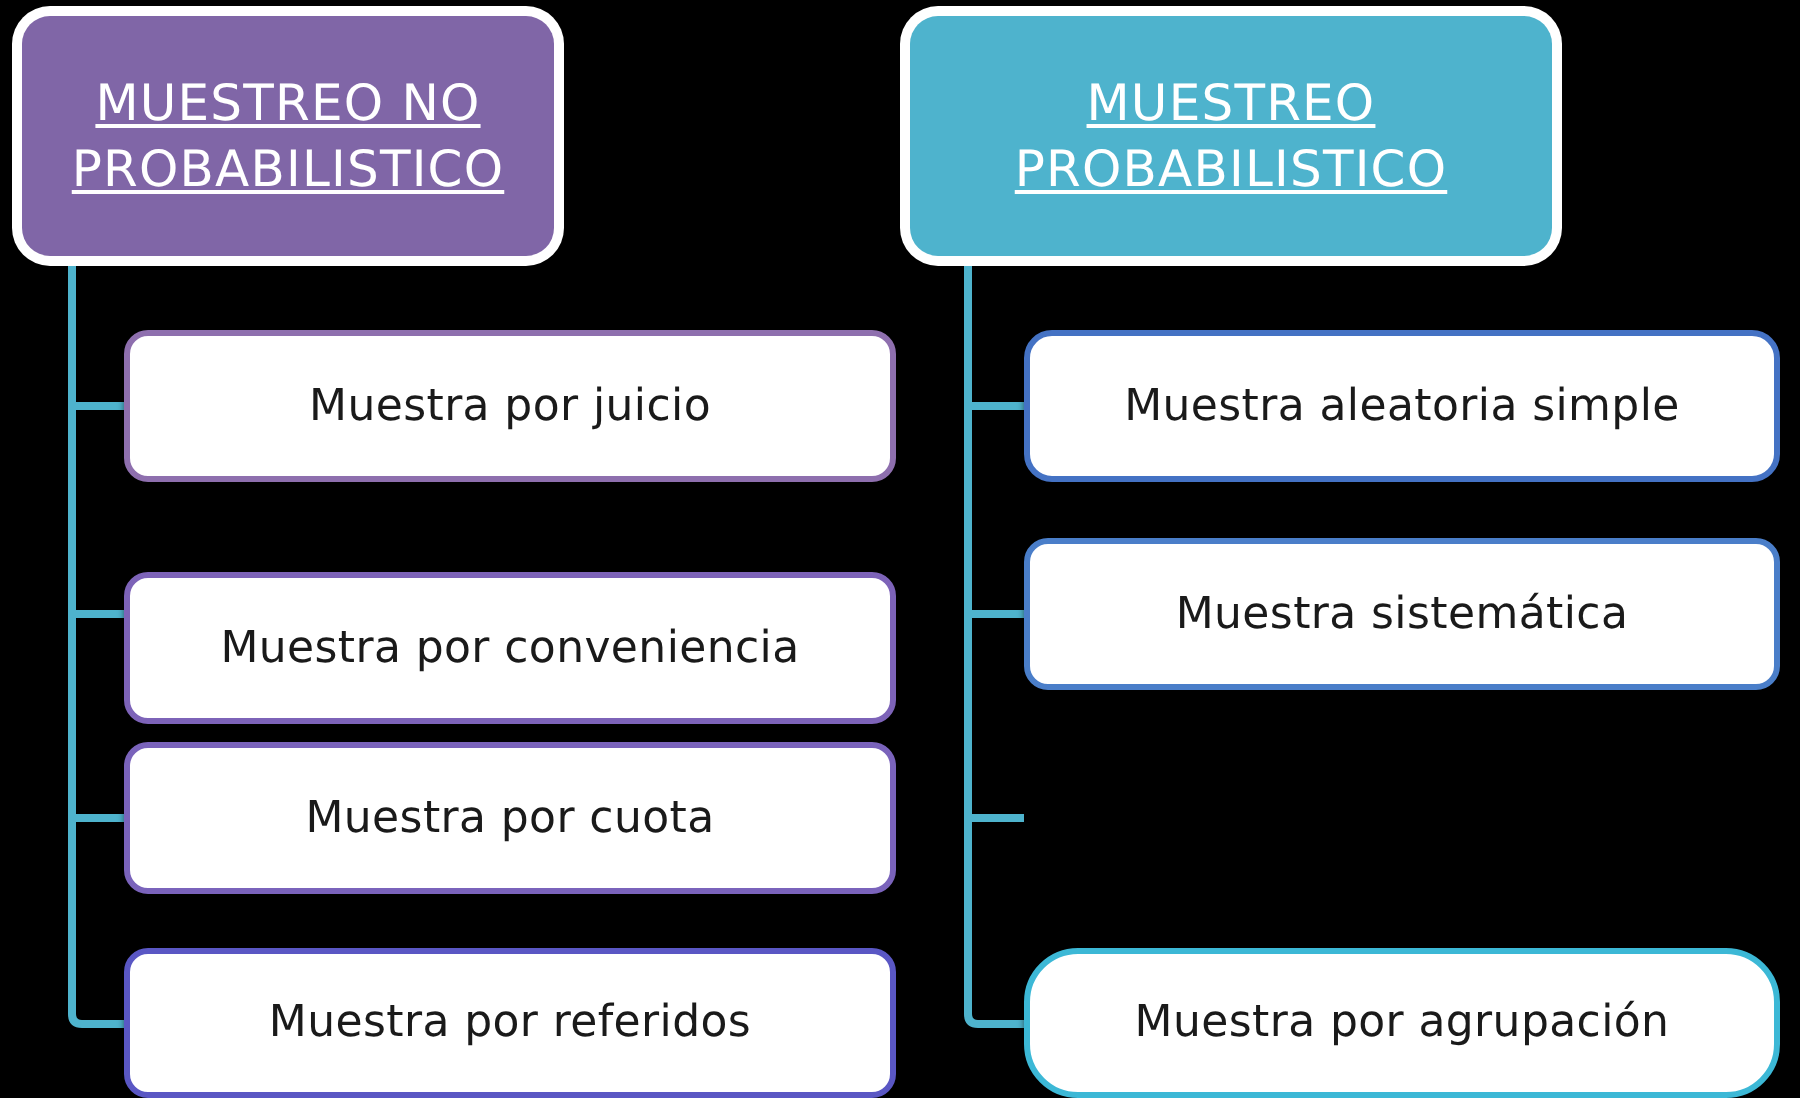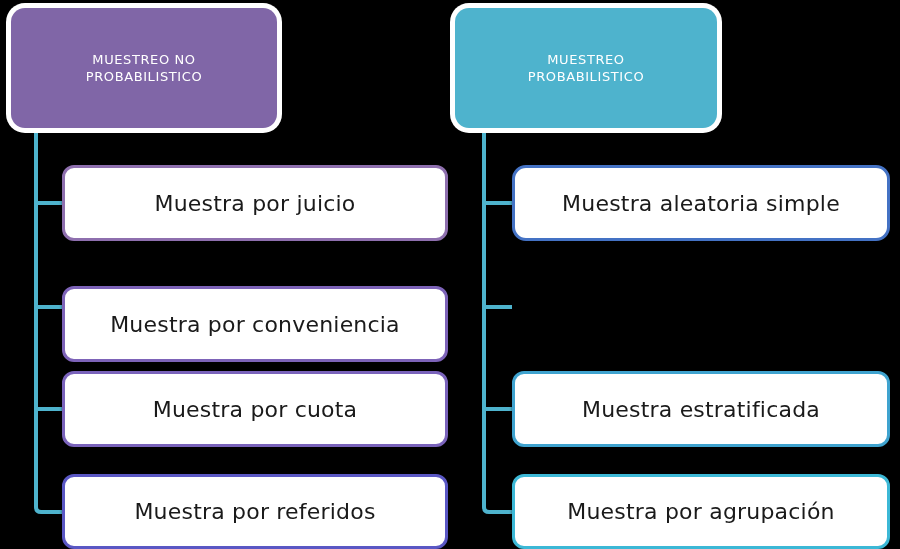--- a/index.html
+++ b/index.html
@@ -33,43 +33,44 @@
   
   .header-box {
     position: absolute;
     box-sizing: border-box;
     border-radius: 14px;
     display: flex;
     align-items: center;
     justify-content: center;
     text-align: center;
     color: #ffffff;
-    font-size: 13px;
+    font-size: 25px;
     line-height: 1.32;
     letter-spacing: 0.6px;
     font-weight: 400;
     padding: 4px 14px;
     box-shadow: 0 0 0 5px #ffffff;
+    text-decoration: underline;
   }
   .header-box .htext {
     display: block;
     white-space: pre-line;
   }
 
   #header-left {
     left: 11px;
     top: 8px;
     width: 266px;
     height: 120px;
     background: #8066a7;
   }
   #header-right {
     left: 455px;
     top: 8px;
-    width: 262px;
+    width: 321px;
     height: 120px;
     background: #4eb3cd;
   }
 
   
   .leaf-box {
     position: absolute;
     box-sizing: border-box;
     background: #ffffff;
     border-radius: 12px;
@@ -137,20 +138,20 @@
   <div class="leaf-box col-left row-3" style="border-color: rgb(90, 87, 196);">
     <span class="leaf-label">Muestra por referidos</span>
   </div>
   <div class="leaf-box col-left row-2" style="border-color: rgb(122, 99, 187);">
     <span class="leaf-label">Muestra por cuota</span>
   </div>
 
   <div class="leaf-box col-right row-0" style="border-color: rgb(68, 114, 196); border-radius: 14px;">
     <span class="leaf-label">Muestra aleatoria simple</span>
   </div>
-  <div class="leaf-box col-right row-2" style="border-color: rgb(63, 163, 207);">
-    <span class="leaf-label">Muestra estratificada</span>
+  <div class="leaf-box col-right row-1" style="border-color: rgb(74, 126, 201);">
+    <span class="leaf-label">Muestra sistemática</span>
   </div>
-  <div class="leaf-box col-right row-3" style="border-color: rgb(60, 184, 214);">
+  <div class="leaf-box col-right row-3" style="border-color: rgb(60, 184, 214); border-radius: 27px;">
     <span class="leaf-label">Muestra por agrupación</span>
   </div>
 
 </div>
 
 </body></html>

